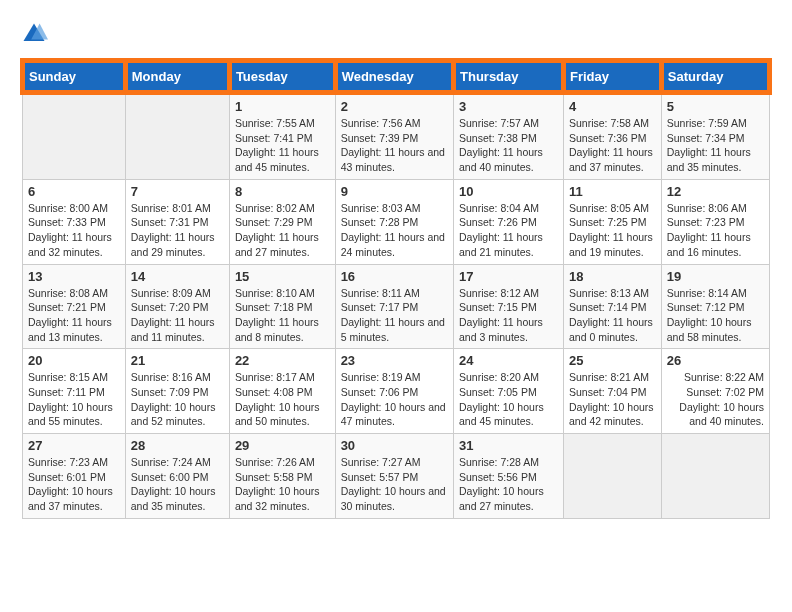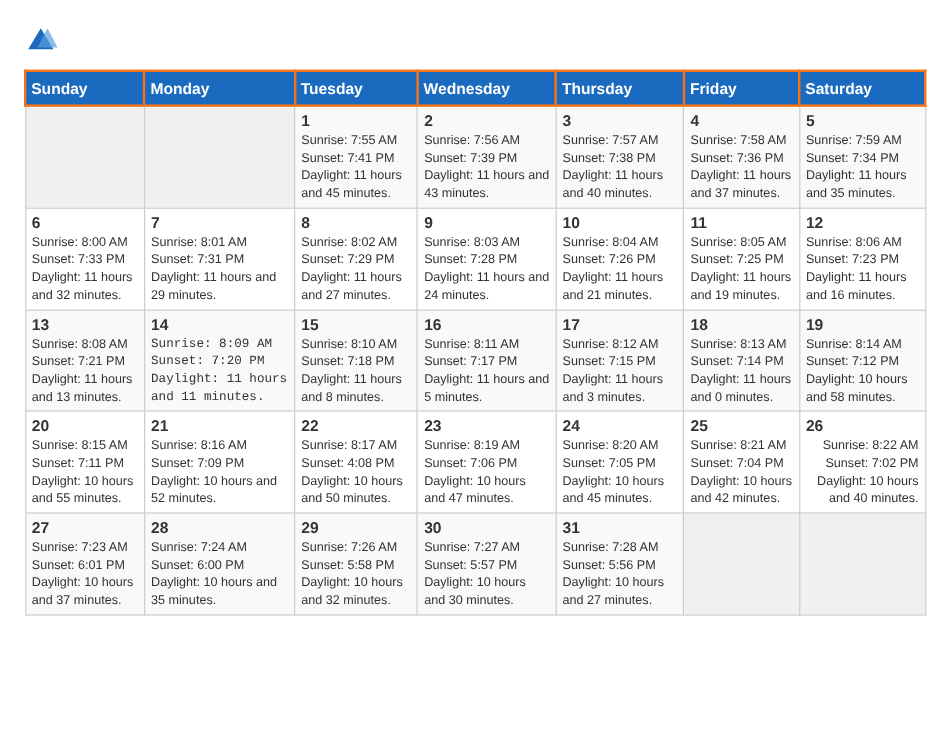--- a/index.html
+++ b/index.html
@@ -50,21 +50,21 @@
       border-collapse: collapse;
       font-size: 11px;
     }
     thead tr th {
       background-color: #1a6abf;
       color: white;
       padding: 6px 4px;
       text-align: left;
       font-size: 13px;
       font-weight: bold;
-      border: 2px solid #f97316;
+      border: 5px solid #f97316;
     }
     tbody tr td {
       border: 1px solid #ccc;
       padding: 4px 5px;
       vertical-align: top;
       height: 80px;
       color: #333;
       background: #fff;
     }
     tbody tr:nth-child(odd) td {
@@ -198,21 +198,21 @@
       </tr>
       <tr>
         <td>
           <span class="day-number">13</span>
           <div class="day-info" style="white-space: pre-line;">Sunrise: 8:08 AM
 Sunset: 7:21 PM
 Daylight: 11 hours and 13 minutes.</div>
         </td>
         <td>
           <span class="day-number">14</span>
-          <div class="day-info" style="white-space: pre-line; font-family: Liberation Mono, monospace;">Sunrise: 8:09 AM
+          <div class="day-info" style="white-space: pre-line;">Sunrise: 8:09 AM
 Sunset: 7:20 PM
 Daylight: 11 hours and 11 minutes.</div>
         </td>
         <td>
           <span class="day-number">15</span>
           <div class="day-info" style="white-space: pre-line;">Sunrise: 8:10 AM
 Sunset: 7:18 PM
 Daylight: 11 hours and 8 minutes.</div>
         </td>
         <td>

